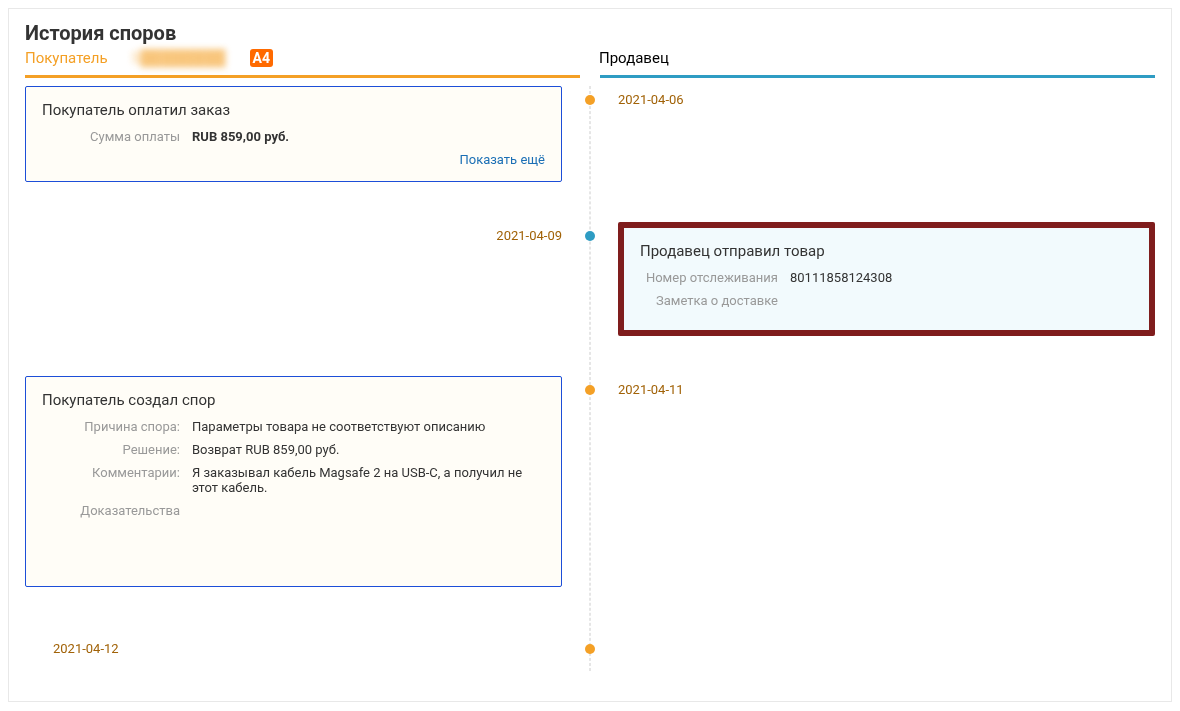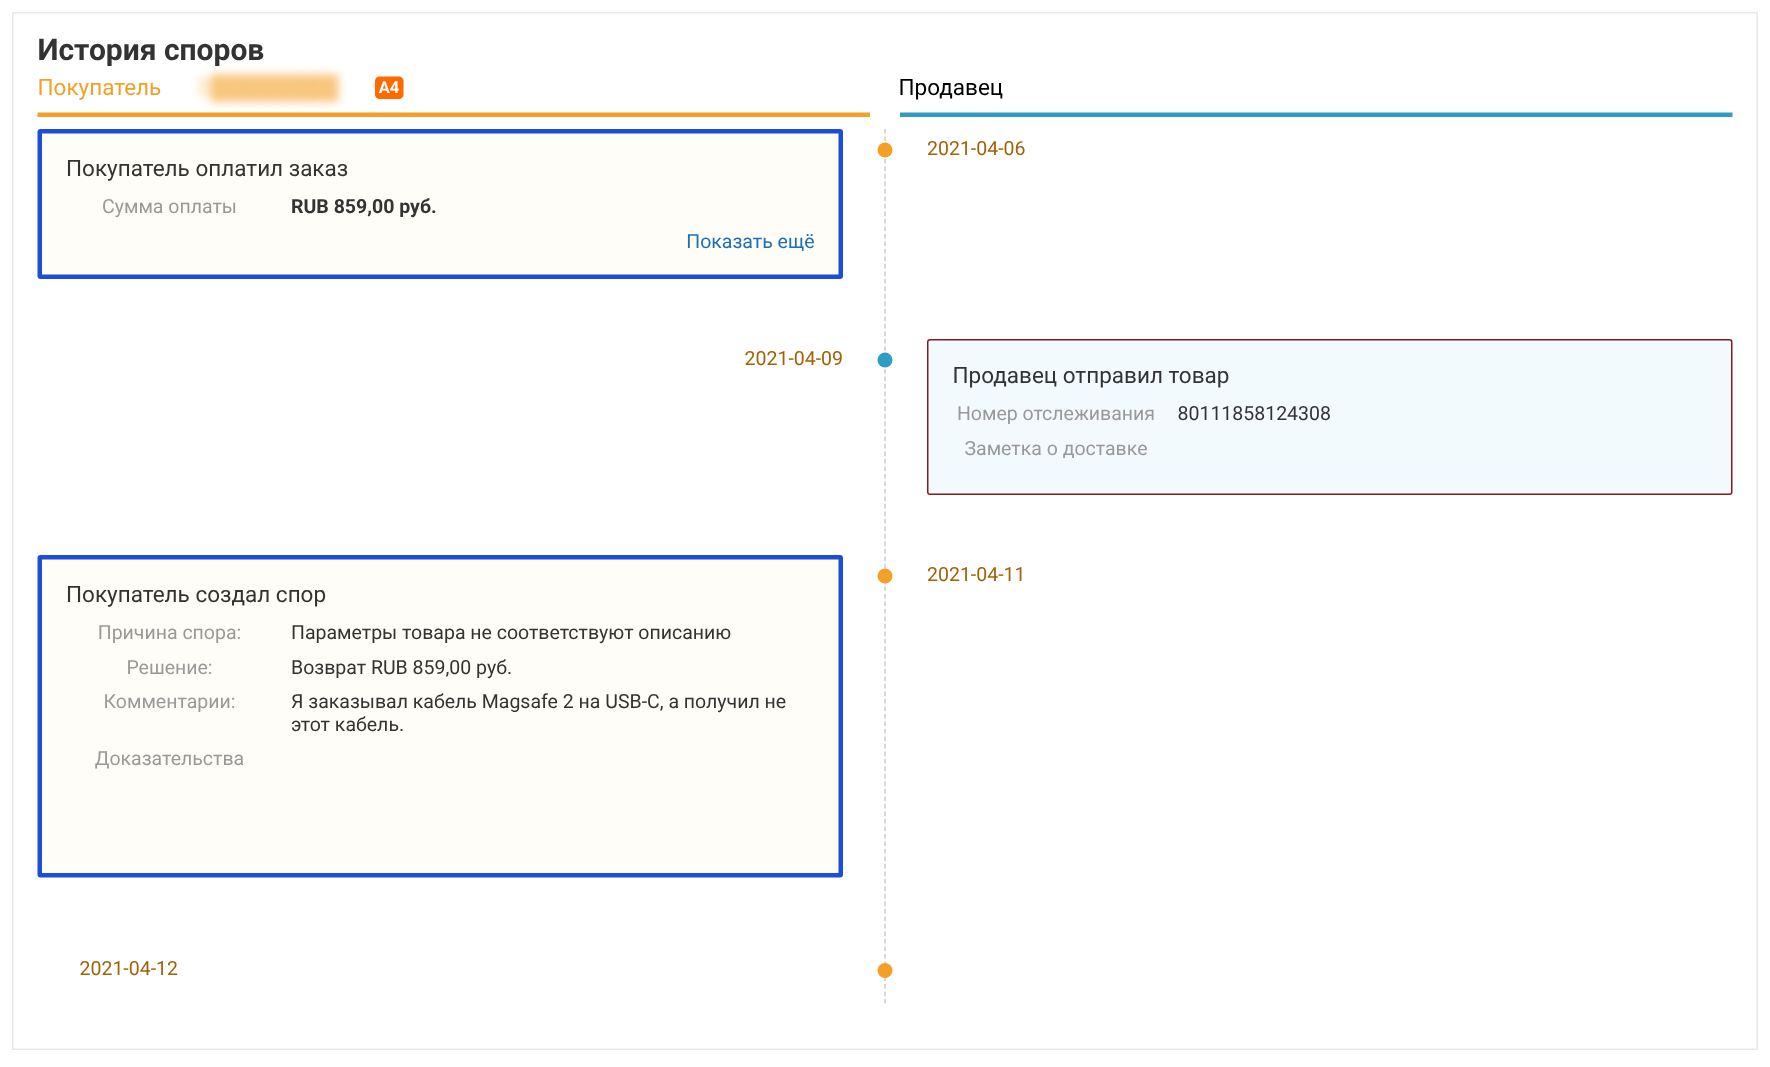--- a/index.html
+++ b/index.html
@@ -4,40 +4,40 @@
 <style>
 *{box-sizing:border-box;margin:0;padding:0}
 body{font-family:-apple-system,BlinkMacSystemFont,"Segoe UI",Roboto,Arial,sans-serif;background:#fff;color:#333;font-size:14px}
 .panel{border:1px solid #e8e8e8;margin:8px;padding:12px 16px 30px}
 .title{font-size:20px;color:#333;font-weight:700;margin-bottom:4px}
 .headers{display:flex;position:relative}
 .header-col{flex:1;padding-bottom:8px}
 .header-buyer{color:#f4a026;font-size:15px;display:flex;align-items:center;gap:24px}
 .header-seller{color:#000000;font-size:15px;padding-left:18px}
 .buyer-name{filter:blur(3px);opacity:0.6}
-.badge{background:#ff6a00;color:#fff;font-size:11px;font-weight:bold;padding:1px 3px;border-radius:3px}
+.badge{background:#ff6a00;color:#fff;font-size:14px;font-weight:bold;padding:1px 3px;border-radius:3px}
 .rule-row{display:flex;margin-bottom:8px}
 .rule-buyer{flex:1;height:3px;background:#f4a026;margin-right:10px}
 .rule-seller{flex:1;height:3px;background:#2e9cc3;margin-left:10px}
 .timeline{position:relative}
 .center-line{position:absolute;left:50%;top:0;bottom:0;border-left:1px dashed #ccc;transform:translateX(-0.5px)}
 .event{display:flex;align-items:flex-start;position:relative;margin-bottom:40px}
 .side{flex:1;min-width:0}
 .side.left{padding-right:28px;text-align:right}
 .side.right{padding-left:28px;text-align:left}
 .dot{position:absolute;left:50%;top:14px;width:10px;height:10px;border-radius:50%;transform:translate(-50%,-50%)}
 .dot.orange{background:#f4a026}
 .dot.blue{background:#2e9cc3}
 .date{color:#a16207;font-size:13px;line-height:28px}
 .card{border-radius:2px;text-align:left;padding:14px 16px}
-.card.buyer{background:#fffdf7;border:3px solid #1d4ed8}
-.card.seller{background:#f2fafd;border:1px solid #7f1d1d}
+.card.buyer{background:#fffdf7;border:1px solid #1d4ed8}
+.card.seller{background:#f2fafd;border:6px solid #7f1d1d}
 .card-title{font-size:15px;color:#333;margin-bottom:10px}
 .kv{display:flex;margin-bottom:8px;font-size:13px;align-items:flex-start}
-.kv .k{color:#999;text-align:center;flex:0 0 150px;padding-right:12px}
+.kv .k{color:#999;text-align:right;flex:0 0 150px;padding-right:12px}
 .kv .v{color:#333;flex:1}
 .kv .v.bold{font-weight:bold}
 .show-more{color:#1b6fb5;font-size:13px;cursor:pointer;text-align:right;margin-top:4px}
 .card.simple{padding:18px 16px}
 </style>
 </head>
 <body>
 
 <div class="panel">
   <div class="title">История споров</div>

